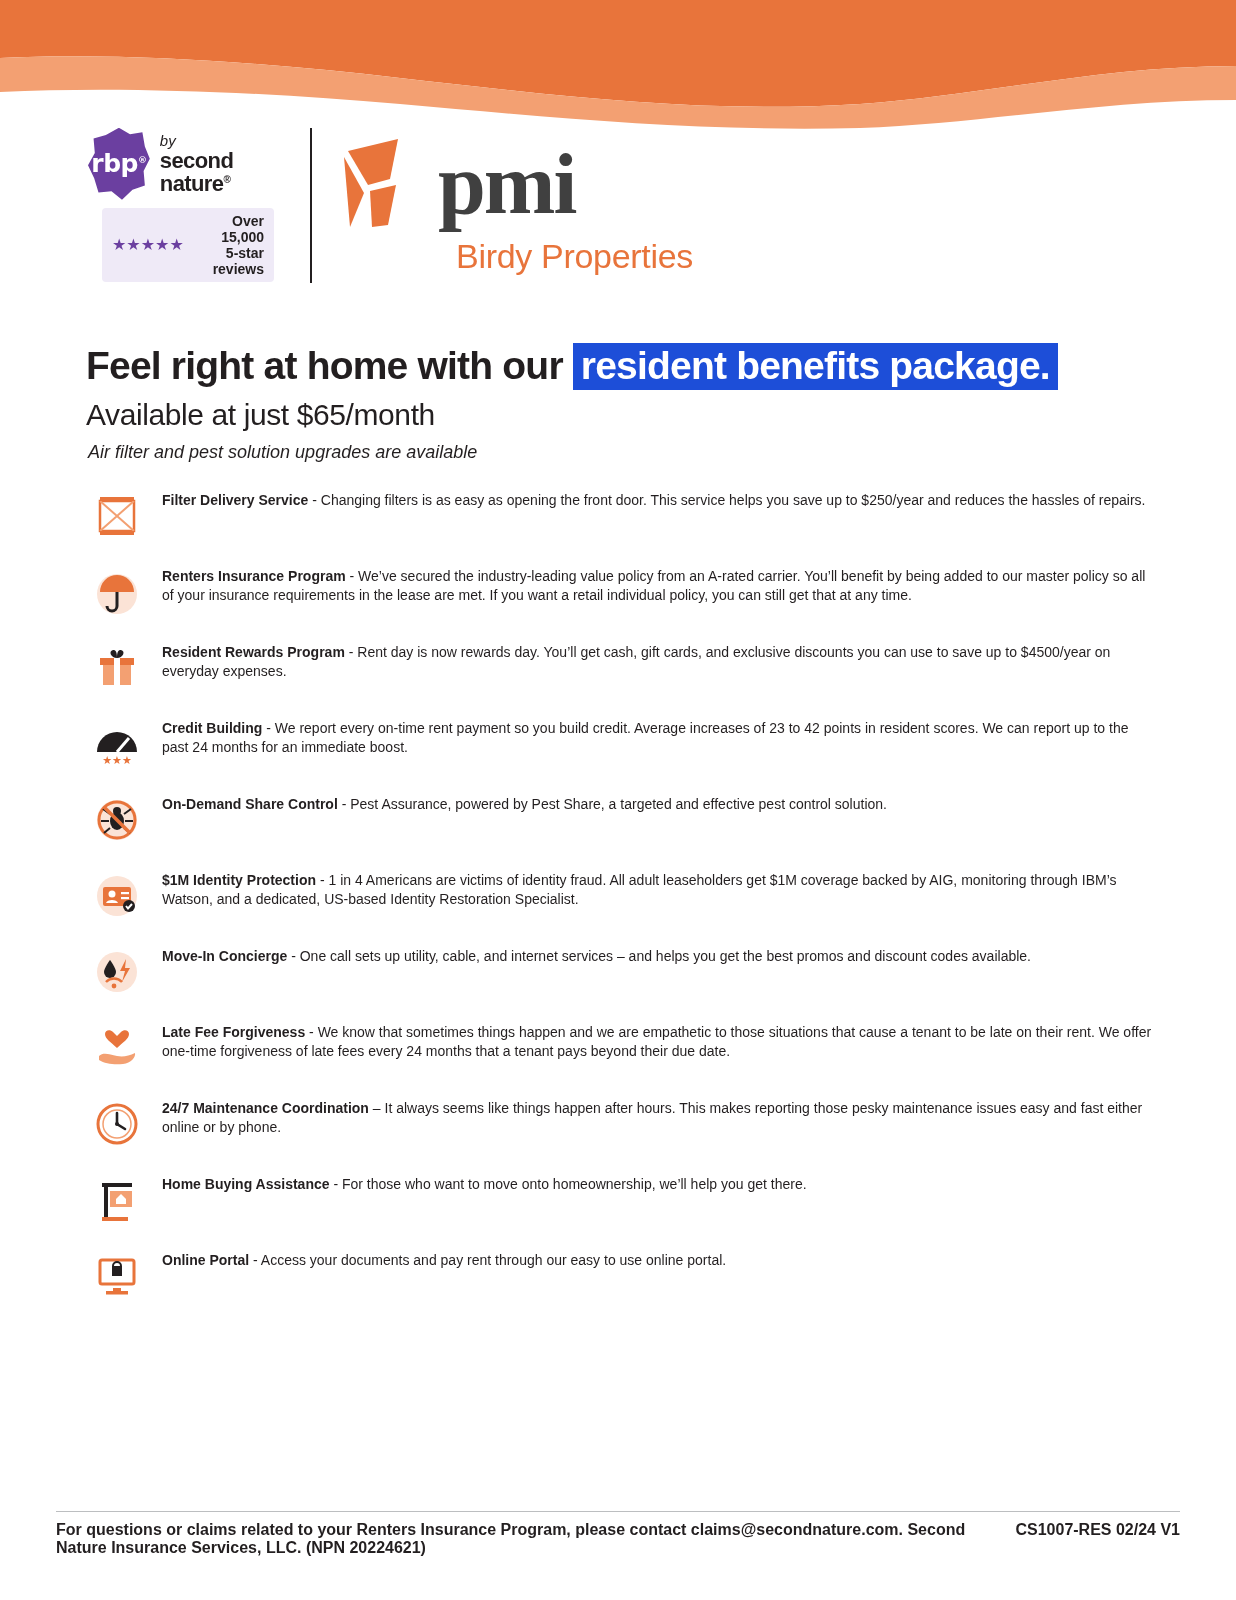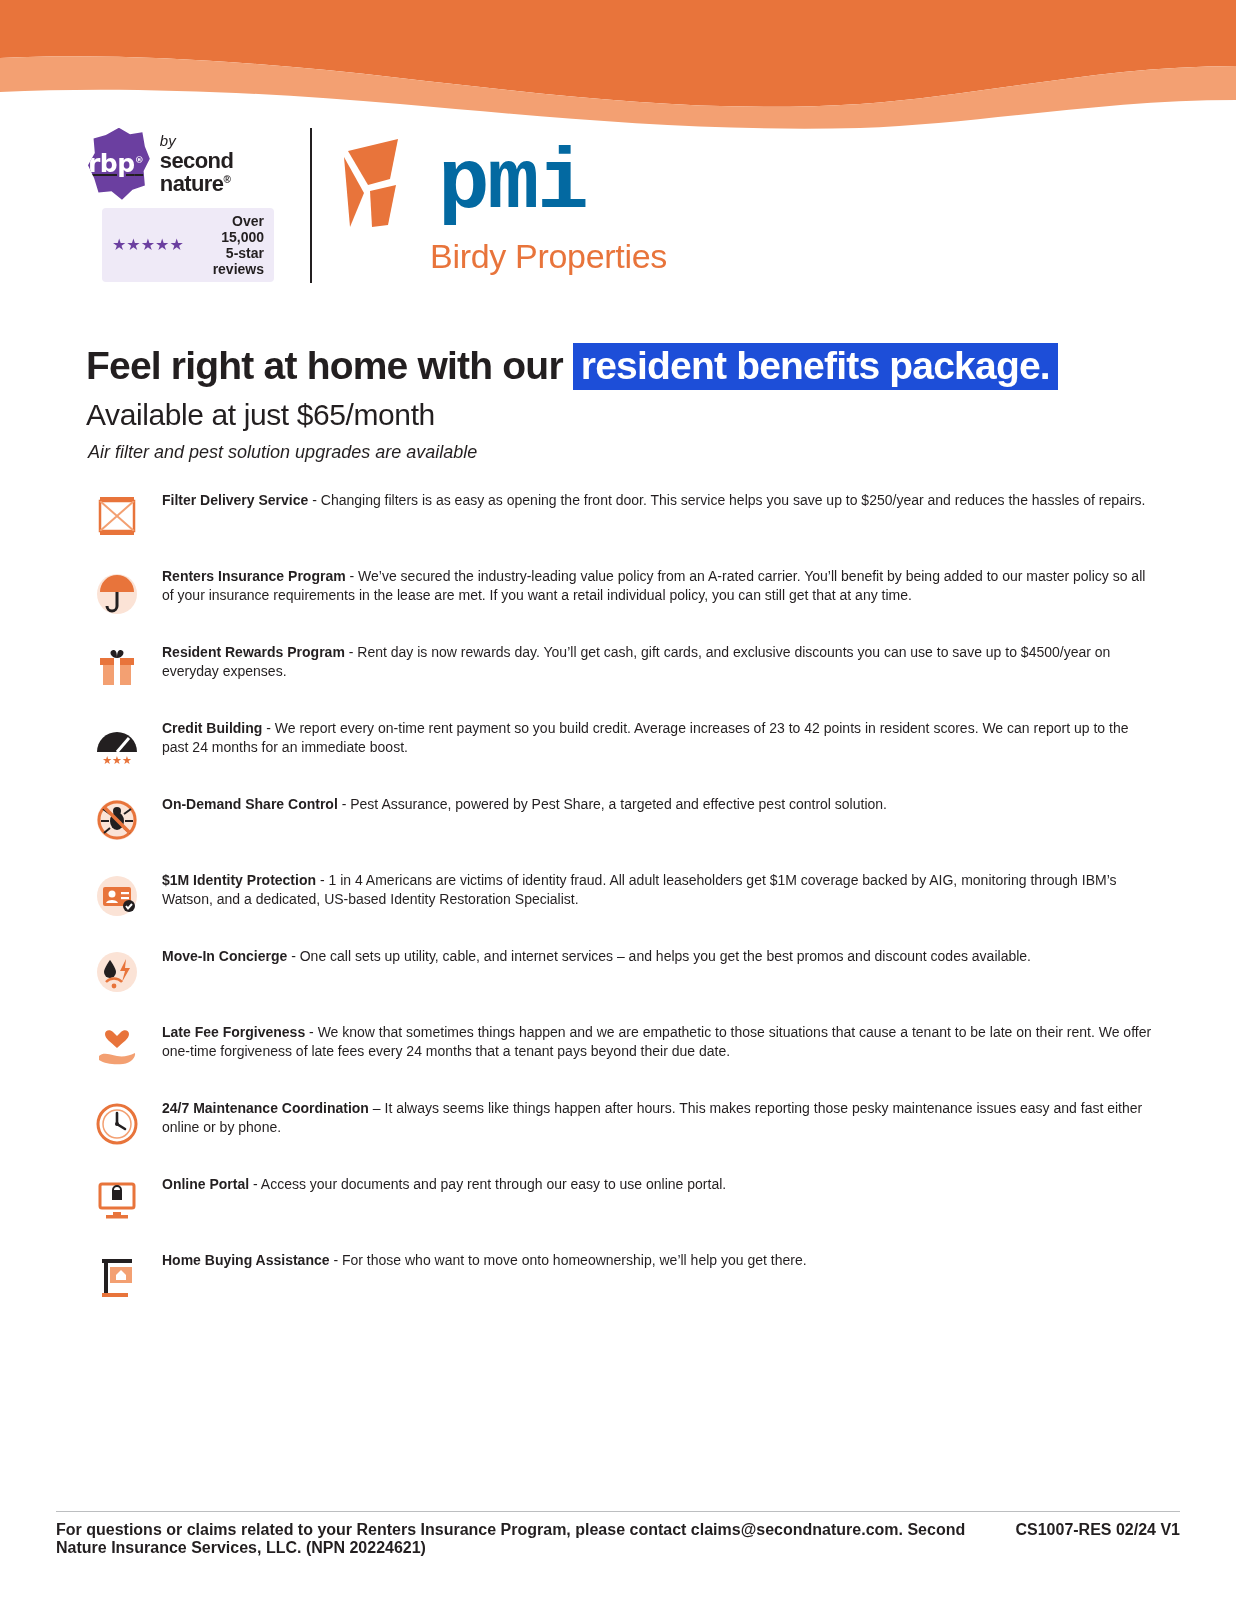--- a/index.html
+++ b/index.html
@@ -45,25 +45,24 @@
     display: flex;
     align-items: center;
     gap: 10px;
   }
   .rbp-badge {
     width: 72px; height: 72px;
     background: #6b3fa0;
     position: relative;
     display: flex;
     align-items: center;
-    justify-content: flex-start;
+    justify-content: center;
     clip-path: polygon(50% 0%, 68% 9%, 88% 6%, 92% 26%, 100% 43%, 90% 60%,
                        92% 80%, 72% 86%, 55% 100%, 38% 88%, 17% 90%,
                        10% 70%, 0% 52%, 11% 35%, 9% 15%, 29% 10%);
-    text-decoration: underline;
   }
   .rbp-badge span {
     color: #ffffff;
     font-family: "DejaVu Sans", sans-serif;
     font-weight: bold;
     font-size: 25px;
     letter-spacing: -0.5px;
   }
   .rbp-badge sup { font-size: 9px; vertical-align: super; }
   .by-second {
@@ -113,32 +112,32 @@
   .pmi-block {
     display: flex;
     flex-direction: column;
   }
   .pmi-row {
     display: flex;
     align-items: center;
   }
   .pmi-mark { margin-right: 8px; }
   .pmi-word {
-    font-family: Liberation Mono, monospace;
+    font-family: Liberation Serif, serif;
     font-weight: bold;
     font-size: 86px;
     line-height: 0.85;
-    color: #0369a1;
+    color: #404040;
     letter-spacing: -2px;
   }
   .pmi-sub {
     font-size: 34px;
     color: #e8743b;
     margin-top: 2px;
-    margin-left: 92px;
+    margin-left: 118px;
     letter-spacing: -0.3px;
   }
 
   
   .headline {
     position: absolute;
     top: 345px;
     left: 86px;
     width: 1080px;
   }
@@ -402,47 +401,47 @@
         <circle cx="24" cy="24" r="2" fill="#231f20"></circle>
       </svg>
     </div>
     <div class="b-text">
       <b>24/7 Maintenance Coordination</b><span> – </span><span>It always seems like things happen after hours. This makes reporting those pesky maintenance issues easy and fast either online or by phone.</span>
     </div>
   </div>
 
   <div class="benefit">
     <div class="b-icon">
+      <svg width="46" height="46" viewBox="0 0 46 46" xmlns="http://www.w3.org/2000/svg">
+        <rect x="8" y="6" width="30" height="4" fill="#231f20"></rect>
+        <rect x="10" y="6" width="4" height="36" fill="#231f20"></rect>
+        <rect x="16" y="14" width="22" height="16" fill="#f3a072"></rect>
+        <path d="M22,22 l5,-5 l5,5 v5 h-10 Z" fill="#ffffff"></path>
+        <rect x="8" y="40" width="26" height="4" fill="#e8743b"></rect>
+      </svg>
+    </div>
+    <div class="b-text">
+      <b>Home Buying Assistance</b><span> - </span><span>For those who want to move onto homeownership, we’ll help you get there.</span>
+    </div>
+  </div>
+
+  <div class="benefit">
+    <div class="b-icon">
       <svg width="48" height="44" viewBox="0 0 48 44" xmlns="http://www.w3.org/2000/svg">
         <rect x="7" y="6" width="34" height="24" rx="2" fill="none" stroke="#e8743b" stroke-width="3"></rect>
         <rect x="19" y="12" width="10" height="10" fill="#231f20"></rect>
         <path d="M20,12 a4,4 0 0 1 8,0" fill="none" stroke="#231f20" stroke-width="2"></path>
         <rect x="20" y="34" width="8" height="3" fill="#e8743b"></rect>
         <rect x="13" y="37" width="22" height="3.5" fill="#e8743b"></rect>
       </svg>
     </div>
     <div class="b-text">
       <b>Online Portal</b><span> - </span><span>Access your documents and pay rent through our easy to use online portal.</span>
     </div>
   </div>
 
-  <div class="benefit">
-    <div class="b-icon">
-      <svg width="46" height="46" viewBox="0 0 46 46" xmlns="http://www.w3.org/2000/svg">
-        <rect x="8" y="6" width="30" height="4" fill="#231f20"></rect>
-        <rect x="10" y="6" width="4" height="36" fill="#231f20"></rect>
-        <rect x="16" y="14" width="22" height="16" fill="#f3a072"></rect>
-        <path d="M22,22 l5,-5 l5,5 v5 h-10 Z" fill="#ffffff"></path>
-        <rect x="8" y="40" width="26" height="4" fill="#e8743b"></rect>
-      </svg>
-    </div>
-    <div class="b-text">
-      <b>Home Buying Assistance</b><span> - </span><span>For those who want to move onto homeownership, we’ll help you get there.</span>
-    </div>
-  </div>
-
 </div>
 
 <div class="footer-line"></div>
 <div class="footer">
   <div class="footer-left">For questions or claims related to your Renters Insurance Program, please contact claims@secondnature.com. Second Nature Insurance Services, LLC. (NPN 20224621)</div>
   <div class="footer-right">CS1007-RES 02/24 V1</div>
 </div>
 
 </body></html>

